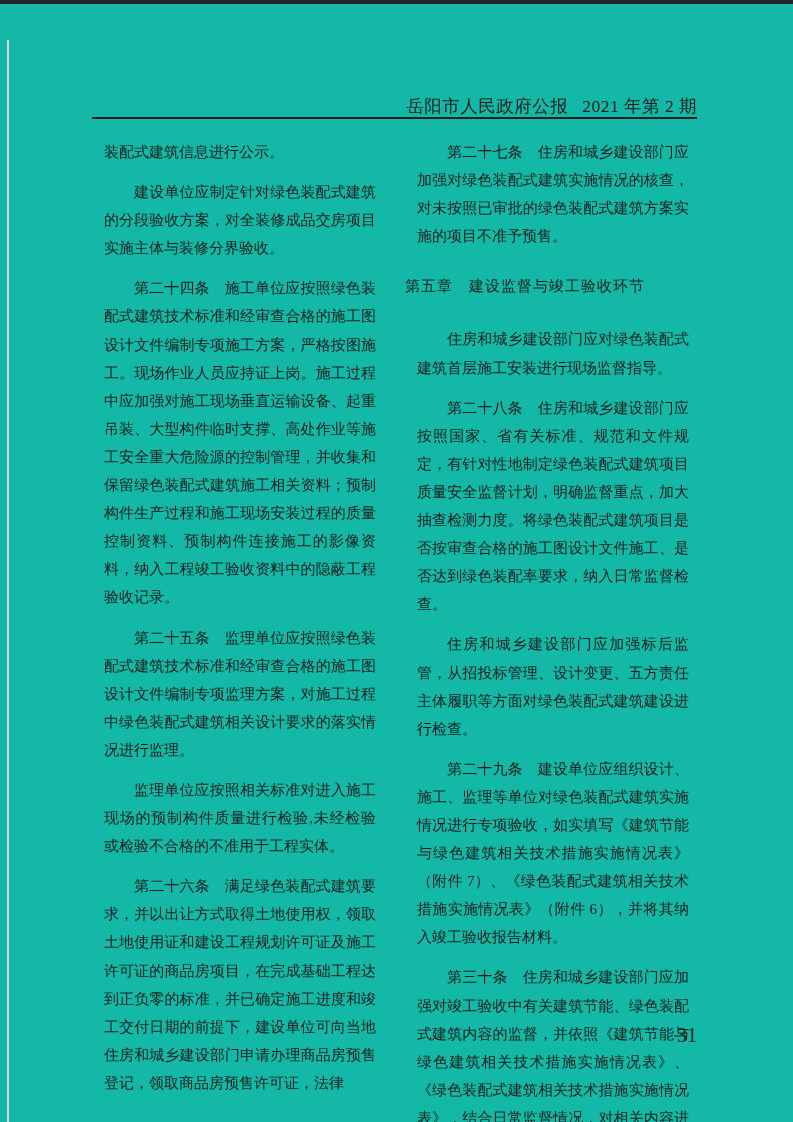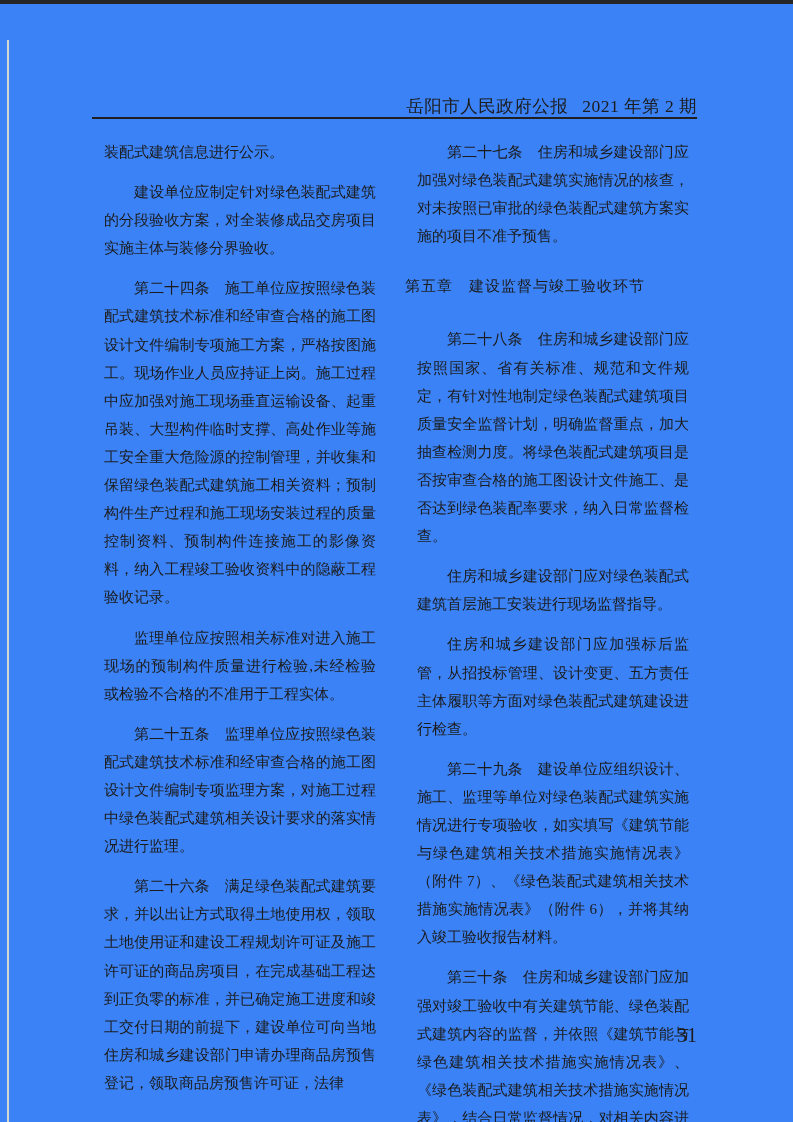--- a/index.html
+++ b/index.html
@@ -4,21 +4,21 @@
 <style>
   html, body {
     margin: 0;
     padding: 0;
     background: #e9e9e6;
   }
   .page {
     position: relative;
     width: 793px;
     height: 1122px;
-    background: #3b82f6;
+    background: #14b8a6;
     overflow: hidden;
     font-family: "Liberation Serif", "DejaVu Serif", serif;
     color: #1c1c1c;
     box-sizing: border-box;
   }
   .scan-edge-top {
     position: absolute;
     top: 0; left: 0;
     width: 100%; height: 4px;
     background: #262626;
@@ -95,29 +95,29 @@
   <div class="header">
     <span class="journal">岳阳市人民政府公报</span><span class="issue">2021 年第 2 期</span>
   </div>
   <div class="header-rule"></div>
 
   <div class="columns">
     <div class="column">
         <p class="">装配式建筑信息进行公示。</p>
         <p class="indent">建设单位应制定针对绿色装配式建筑的分段验收方案，对全装修成品交房项目实施主体与装修分界验收。</p>
         <p class="indent">第二十四条　施工单位应按照绿色装配式建筑技术标准和经审查合格的施工图设计文件编制专项施工方案，严格按图施工。现场作业人员应持证上岗。施工过程中应加强对施工现场垂直运输设备、起重吊装、大型构件临时支撑、高处作业等施工安全重大危险源的控制管理，并收集和保留绿色装配式建筑施工相关资料；预制构件生产过程和施工现场安装过程的质量控制资料、预制构件连接施工的影像资料，纳入工程竣工验收资料中的隐蔽工程验收记录。</p>
+        <p class="indent">第二十五条　监理单位应按照绿色装配式建筑技术标准和经审查合格的施工图设计文件编制专项监理方案，对施工过程中绿色装配式建筑相关设计要求的落实情况进行监理。</p>
         <p class="indent">监理单位应按照相关标准对进入施工现场的预制构件质量进行检验,未经检验或检验不合格的不准用于工程实体。</p>
-        <p class="indent">第二十五条　监理单位应按照绿色装配式建筑技术标准和经审查合格的施工图设计文件编制专项监理方案，对施工过程中绿色装配式建筑相关设计要求的落实情况进行监理。</p>
         <p class="indent">第二十六条　满足绿色装配式建筑要求，并以出让方式取得土地使用权，领取土地使用证和建设工程规划许可证及施工许可证的商品房项目，在完成基础工程达到正负零的标准，并已确定施工进度和竣工交付日期的前提下，建设单位可向当地住房和城乡建设部门申请办理商品房预售登记，领取商品房预售许可证，法律</p>
       </div>
     <div class="column">
         <p class="indent">第二十七条　住房和城乡建设部门应加强对绿色装配式建筑实施情况的核查，对未按照已审批的绿色装配式建筑方案实施的项目不准予预售。</p>
         <p class="chapter-heading">第五章　建设监督与竣工验收环节</p>
+        <p class="indent">住房和城乡建设部门应对绿色装配式建筑首层施工安装进行现场监督指导。</p>
         <p class="indent">第二十八条　住房和城乡建设部门应按照国家、省有关标准、规范和文件规定，有针对性地制定绿色装配式建筑项目质量安全监督计划，明确监督重点，加大抽查检测力度。将绿色装配式建筑项目是否按审查合格的施工图设计文件施工、是否达到绿色装配率要求，纳入日常监督检查。</p>
-        <p class="indent">住房和城乡建设部门应对绿色装配式建筑首层施工安装进行现场监督指导。</p>
         <p class="indent">住房和城乡建设部门应加强标后监管，从招投标管理、设计变更、五方责任主体履职等方面对绿色装配式建筑建设进行检查。</p>
         <p class="indent">第二十九条　建设单位应组织设计、施工、监理等单位对绿色装配式建筑实施情况进行专项验收，如实填写《建筑节能与绿色建筑相关技术措施实施情况表》（附件 7）、《绿色装配式建筑相关技术措施实施情况表》（附件 6），并将其纳入竣工验收报告材料。</p>
         <p class="indent">第三十条　住房和城乡建设部门应加强对竣工验收中有关建筑节能、绿色装配式建筑内容的监督，并依照《建筑节能与绿色建筑相关技术措施实施情况表》、《绿色装配式建筑相关技术措施实施情况表》，结合日常监督情况，对相关内容进行现场查验核实。</p>
       </div>
   </div>
 
   <div class="page-number">31</div>
 </div>
 
 </body></html>

